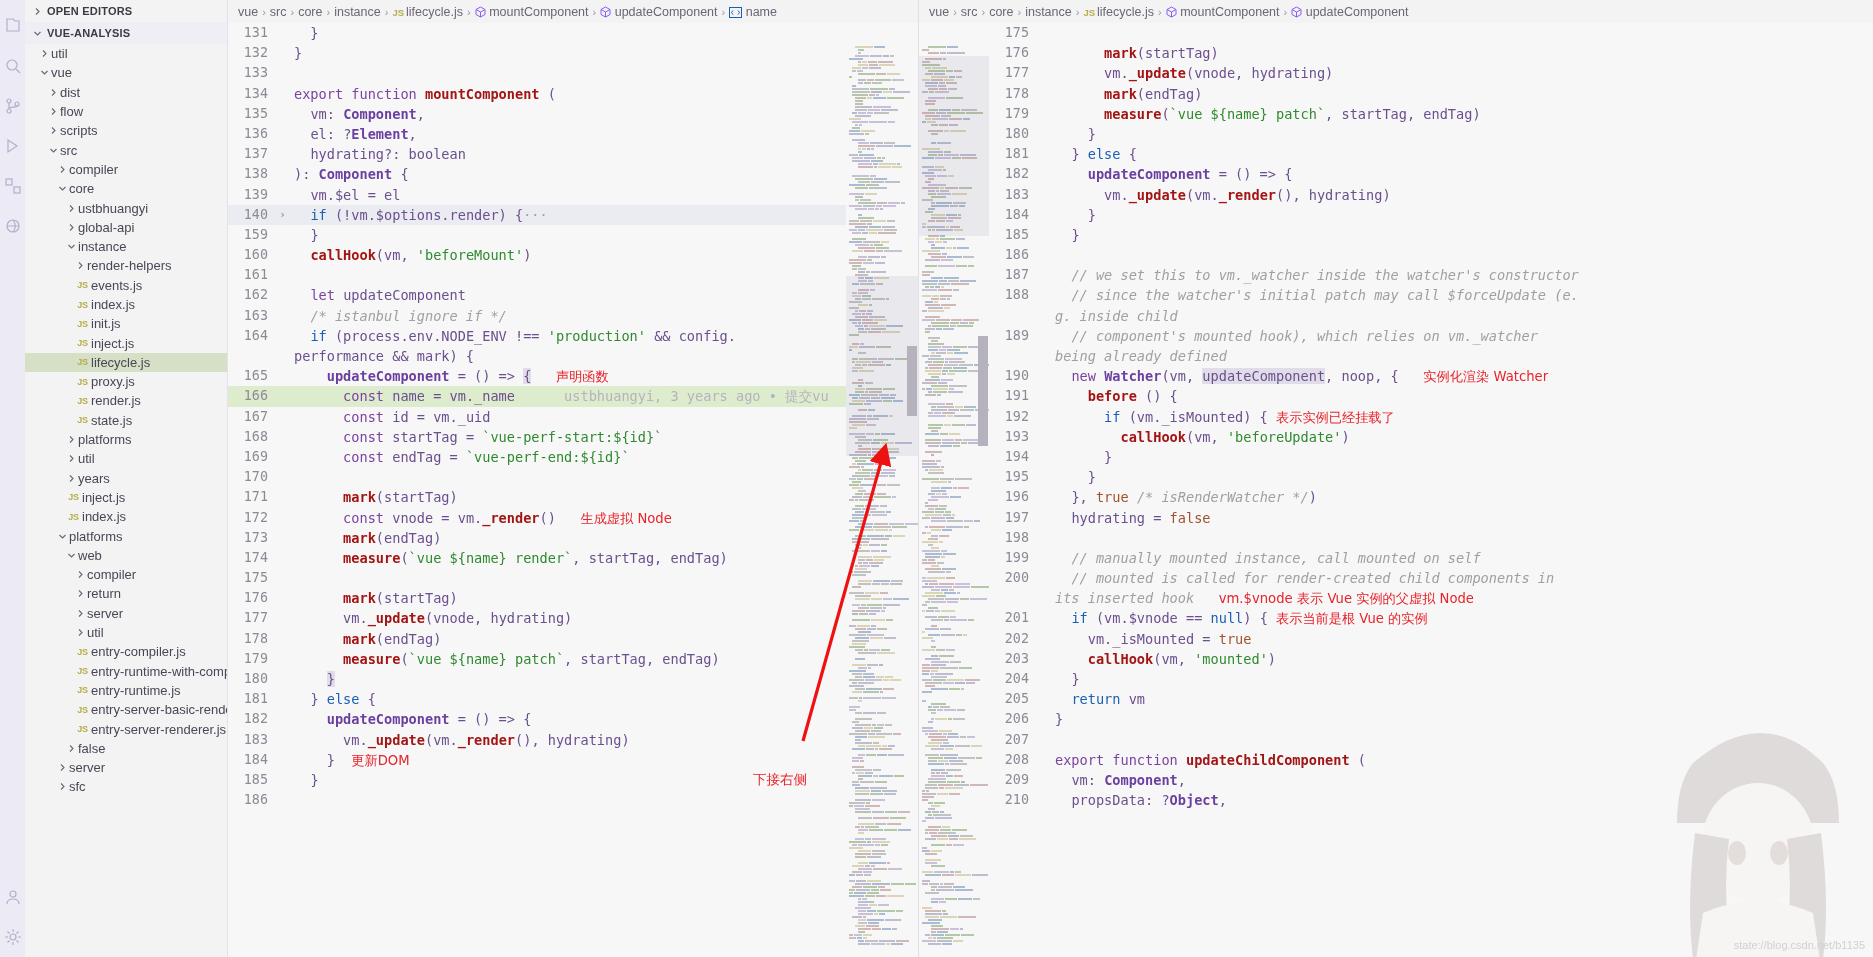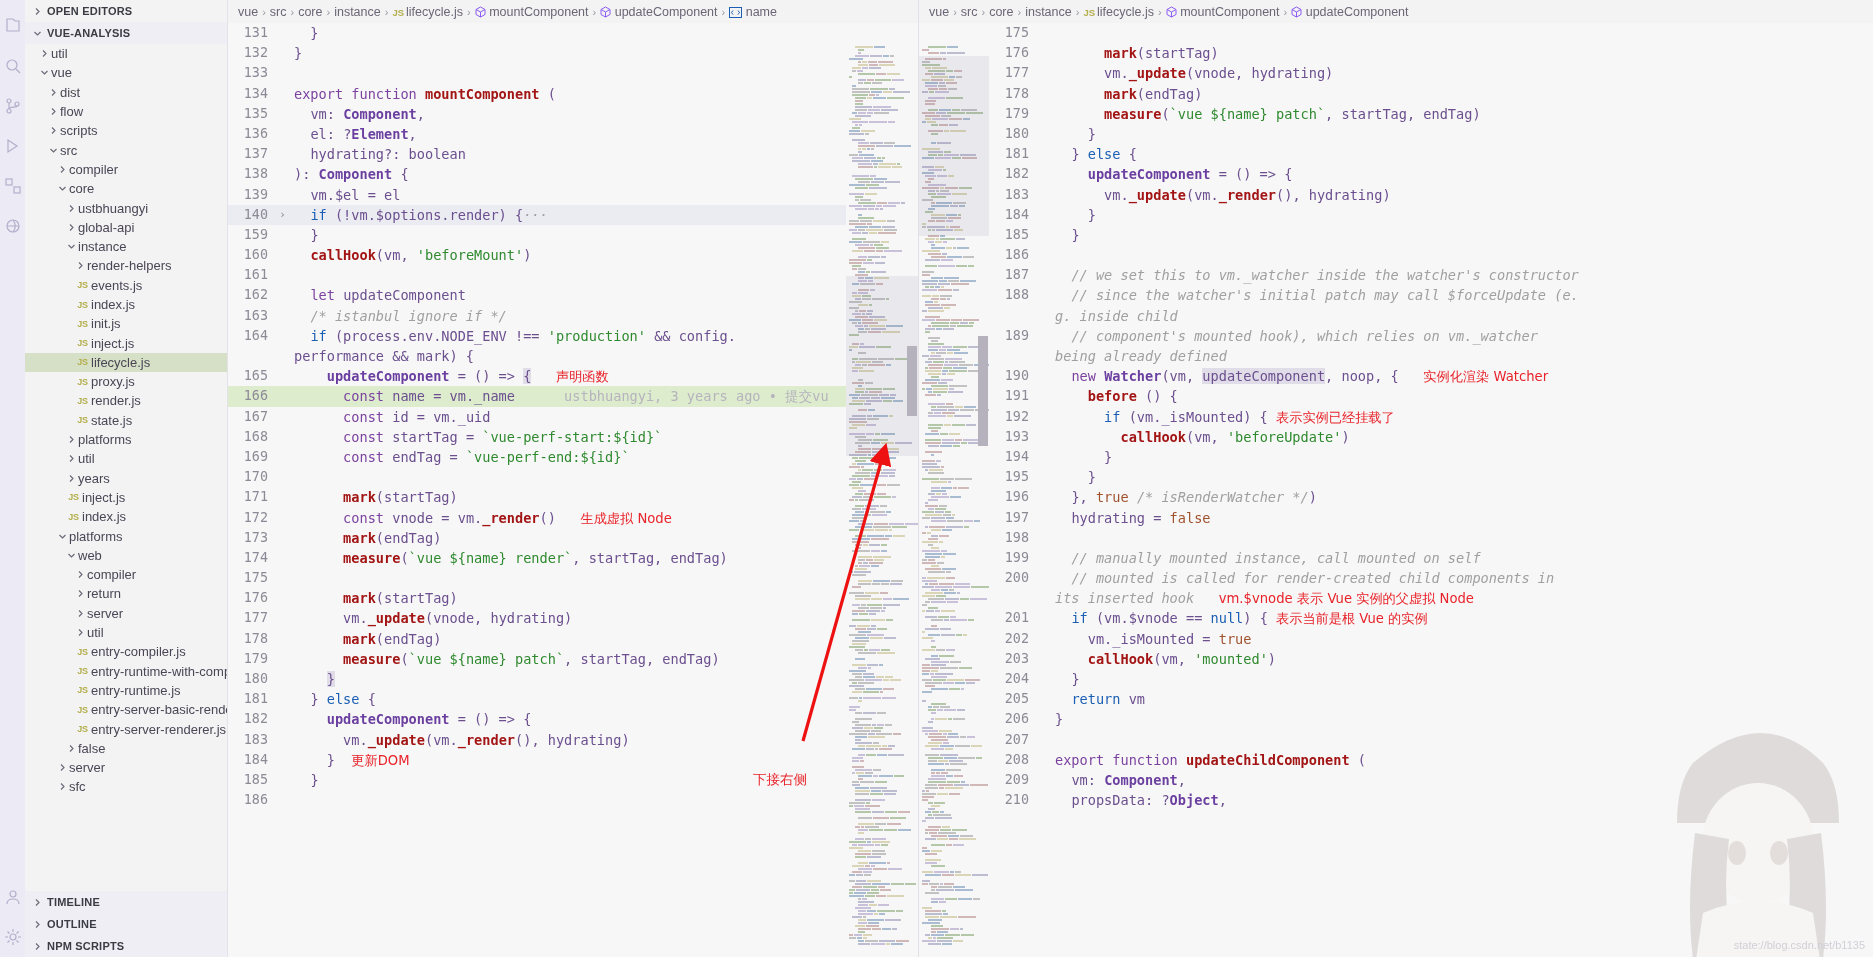--- a/index.html
+++ b/index.html
@@ -450,46 +450,20 @@
         </div>
         <div class="row" style="padding-left: 31px;">
           <span class="twisty">
             <svg width="9" height="9" viewBox="0 0 9 9" fill="none" stroke="#6b6676" stroke-width="1.1">
               <path d="M3 1.5L6 4.5L3 7.5"></path>
             </svg>
           </span>
           <span>sfc</span>
         </div>
       </div>
-    <div class="sb-bottom">
-      <div class="sb-section">
-        <span class="chev">
-          <svg width="9" height="9" viewBox="0 0 9 9" fill="none" stroke="#6e6a78" stroke-width="1.2">
-              <path d="M3 1.5L6 4.5L3 7.5"></path>
-            </svg>
-        </span>
-        <span>TIMELINE</span>
-      </div>
-      <div class="sb-section">
-        <span class="chev">
-          <svg width="9" height="9" viewBox="0 0 9 9" fill="none" stroke="#6e6a78" stroke-width="1.2">
-              <path d="M3 1.5L6 4.5L3 7.5"></path>
-            </svg>
-        </span>
-        <span>OUTLINE</span>
-      </div>
-      <div class="sb-section">
-        <span class="chev">
-          <svg width="9" height="9" viewBox="0 0 9 9" fill="none" stroke="#6e6a78" stroke-width="1.2">
-              <path d="M3 1.5L6 4.5L3 7.5"></path>
-            </svg>
-        </span>
-        <span>NPM SCRIPTS</span>
-      </div>
-    </div>
   </div>
 
   <div class="editors">
 
     <div class="editor left">
       <div class="breadcrumb" id="bc-left">
           <span><span>vue</span></span>
           <span class="bc-sep">›</span>
           <span><span>src</span></span>
           <span class="bc-sep">›</span>

